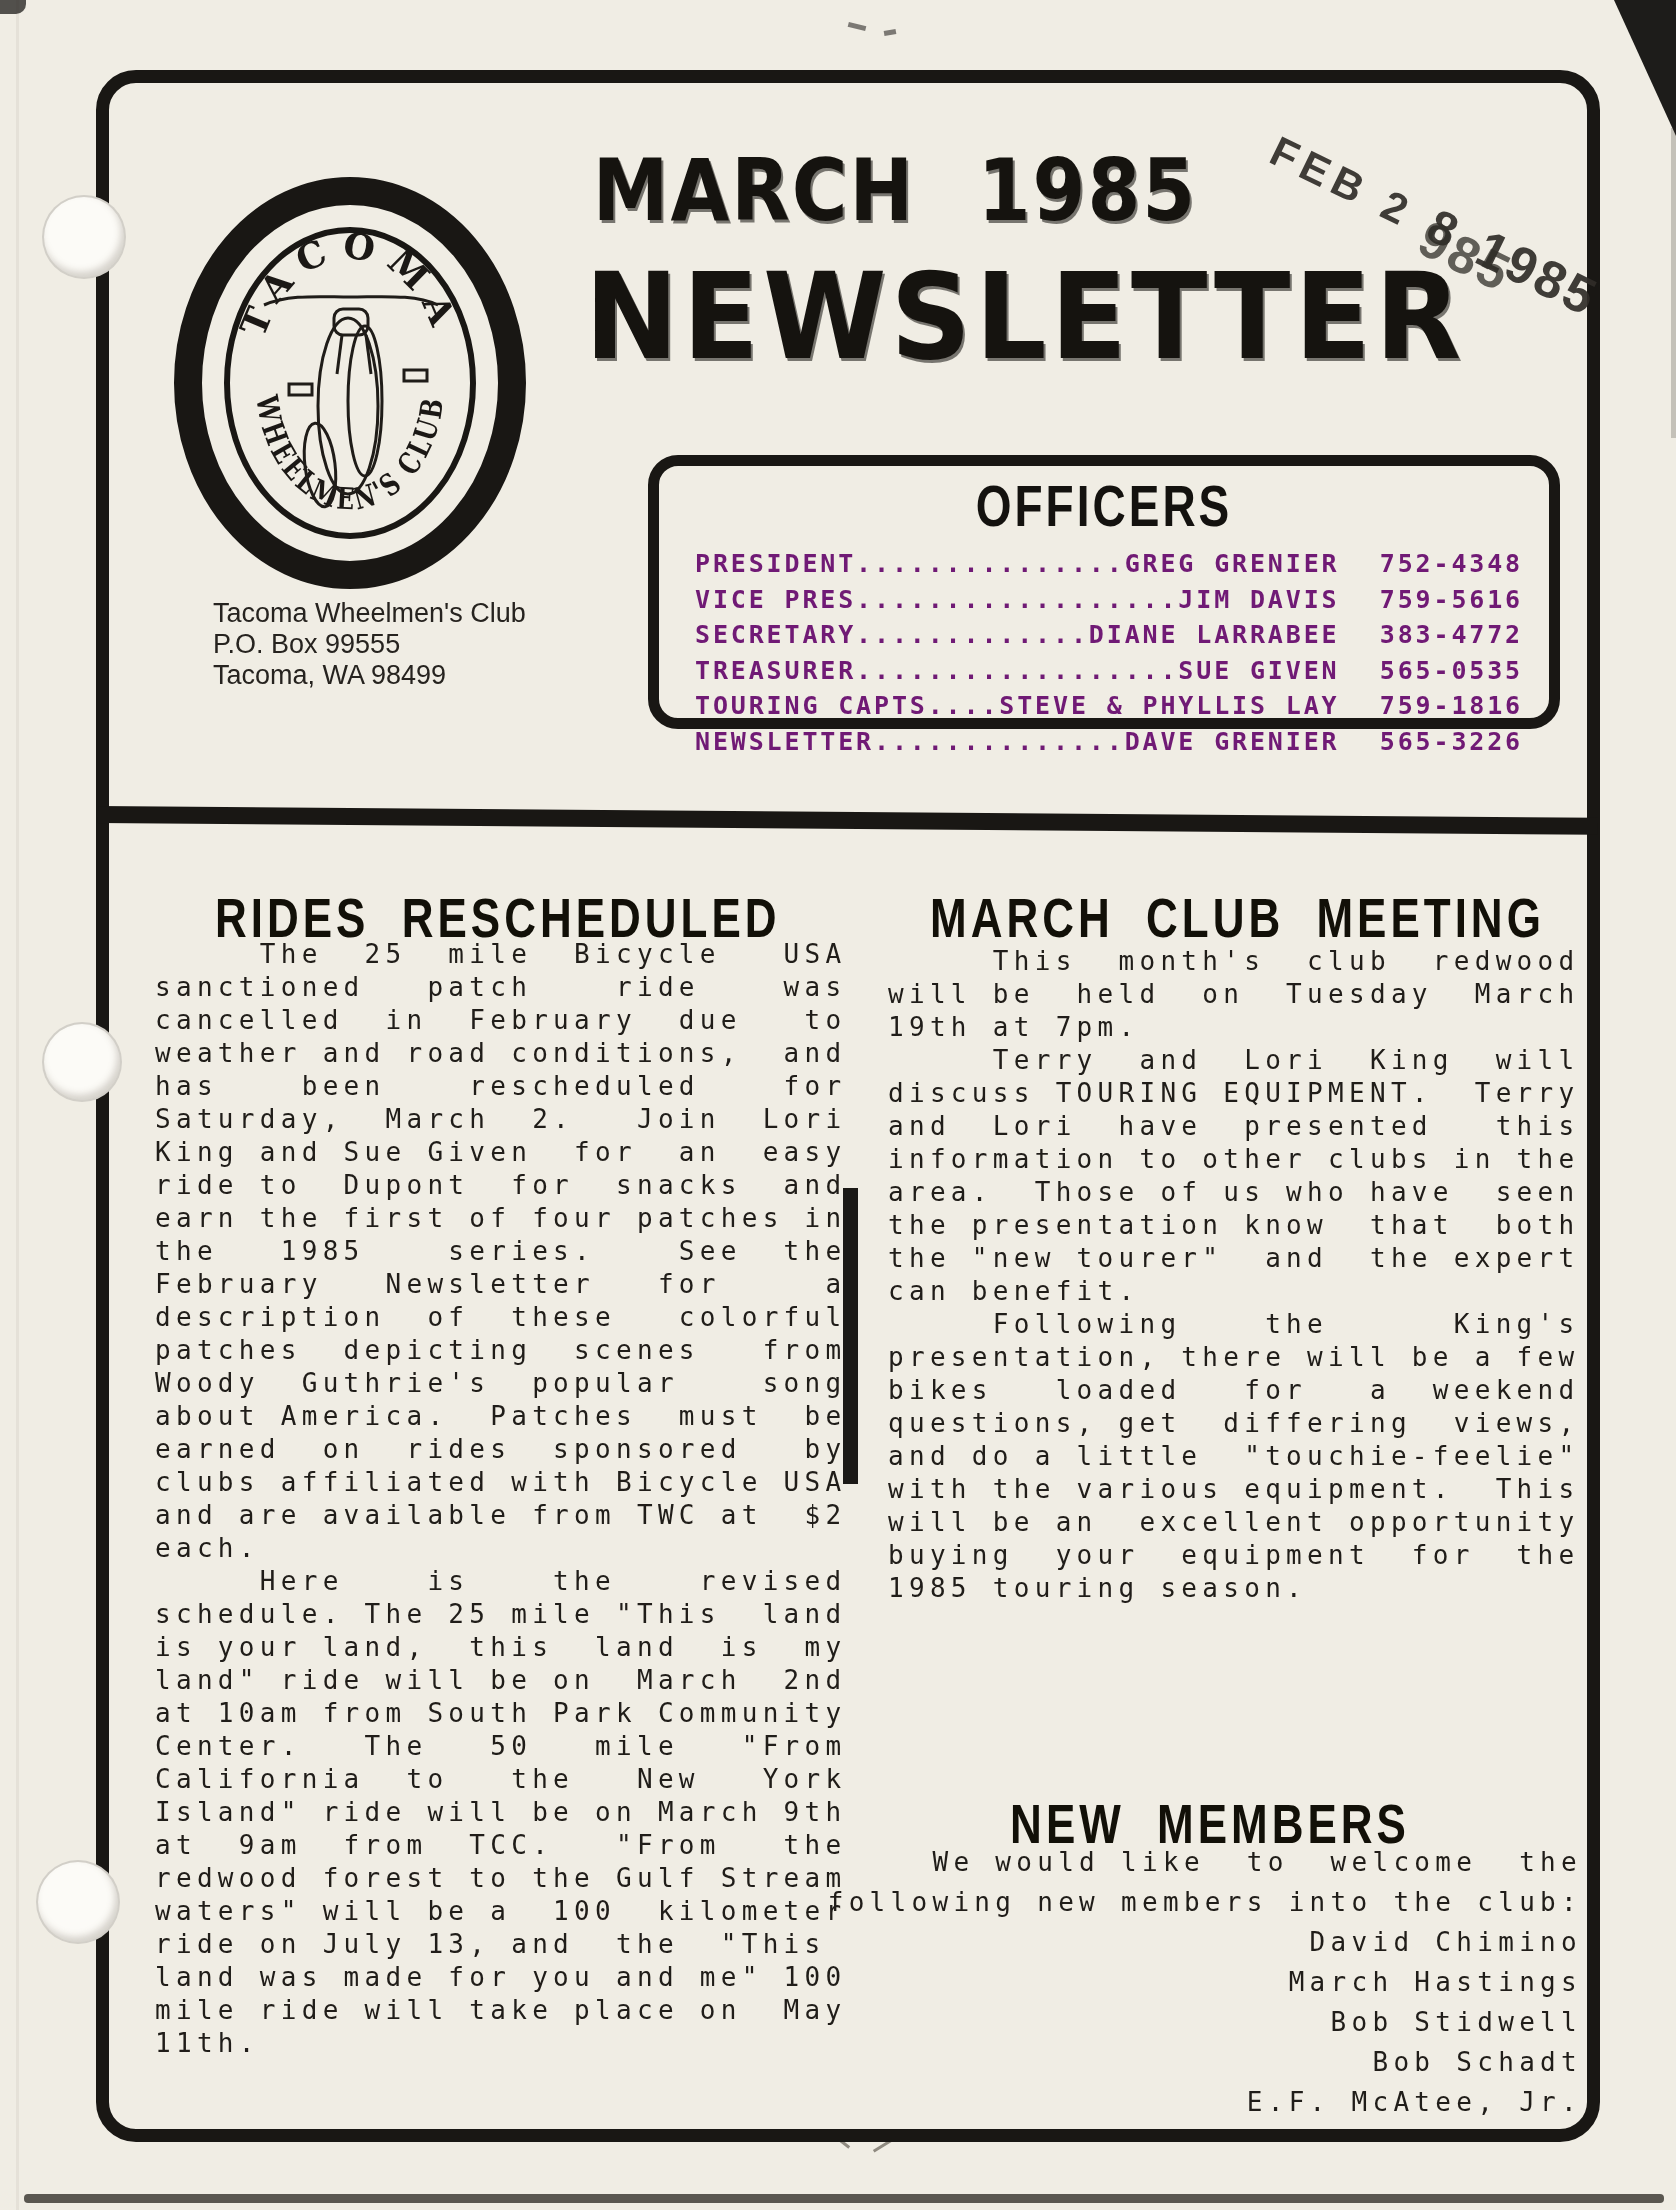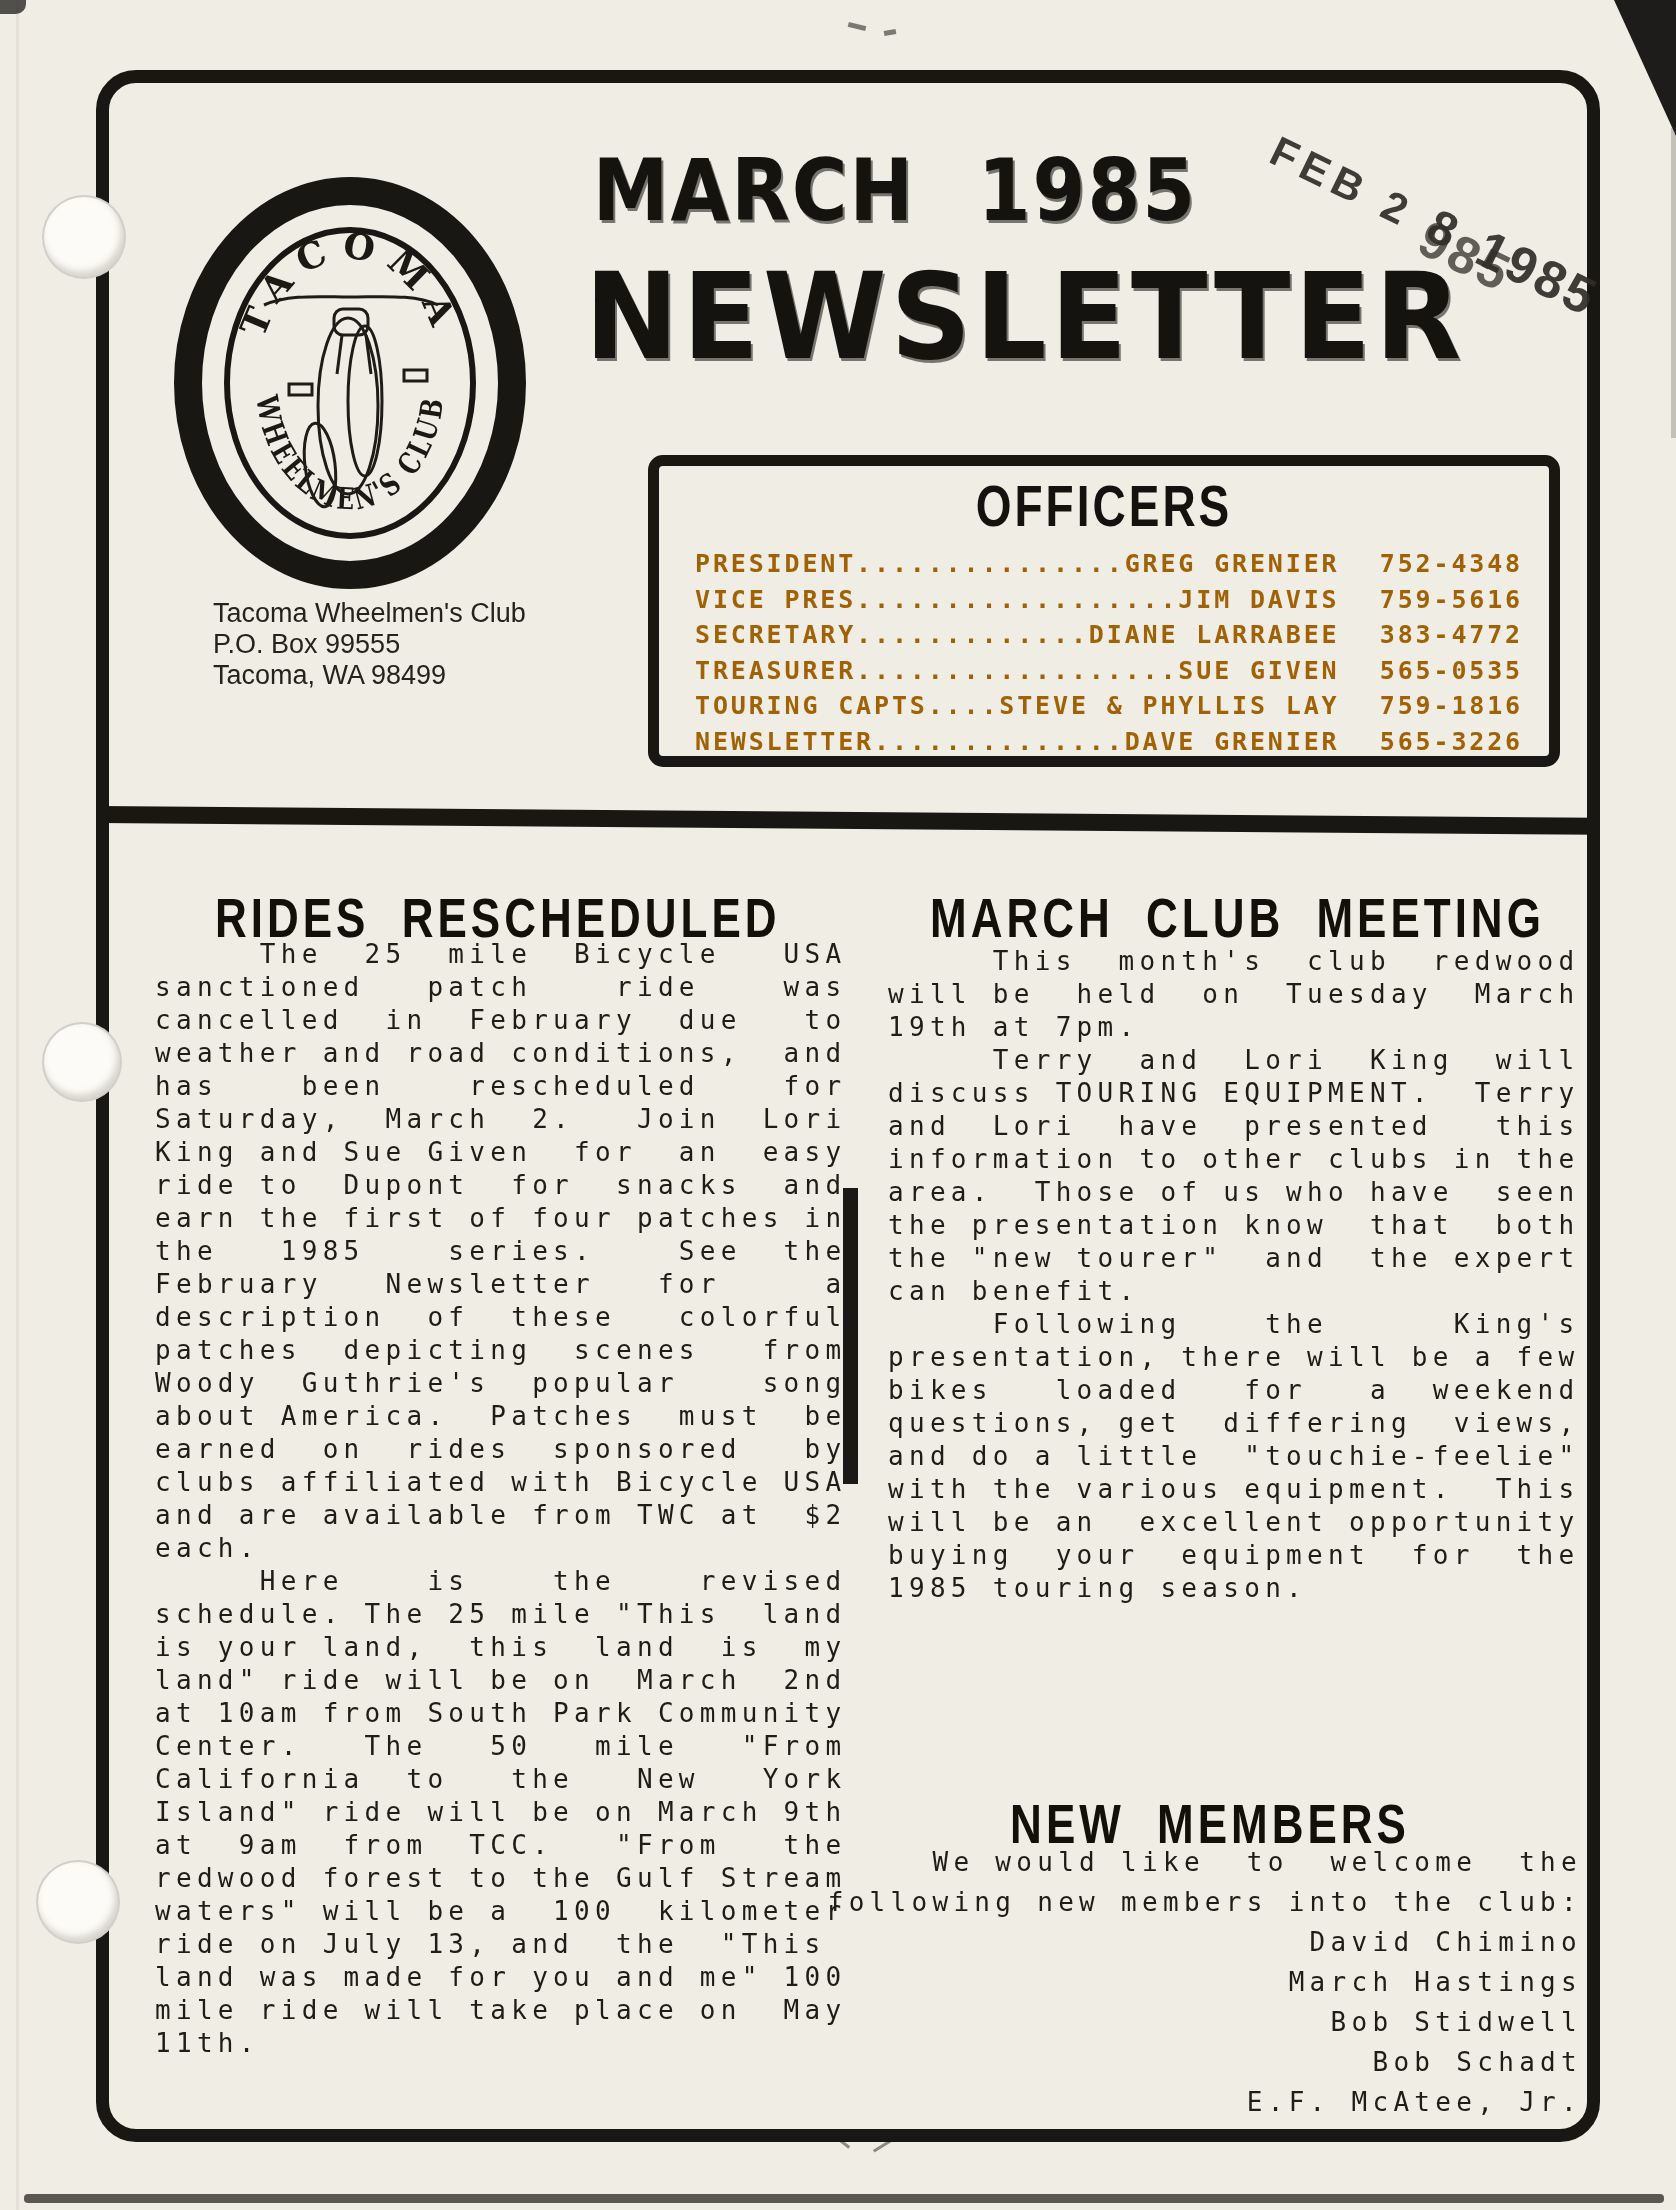--- a/index.html
+++ b/index.html
@@ -29,29 +29,29 @@
 
   .stamp{position:absolute;left:1288px;top:118px;transform:rotate(26deg);
          transform-origin:left top;white-space:nowrap;color:rgba(48,45,40,.92);
          font-family:"Liberation Sans",sans-serif;font-weight:bold;}
   .stamp .s1{font-size:42px;letter-spacing:7px;}
   .stamp .s2{font-size:48px;letter-spacing:7px;}
   .stamp .s3{font-size:52px;letter-spacing:3px;}
   .stamp .ghost{position:absolute;left:172px;top:16px;font-size:52px;letter-spacing:3px;
                 color:rgba(48,45,40,.75);}
 
-  .officers-box{position:absolute;left:648px;top:455px;width:912px;height:312px;
-                box-sizing:border-box;border:11px solid #191714;border-radius:15px;}
+  .officers-box{position:absolute;left:648px;top:455px;width:912px;height:274px;
+                box-sizing:border-box;border:11px solid #191714;border-radius:30px;}
   .officers-title{position:absolute;left:0;right:0;top:6px;text-align:center;
                   font-family:"Liberation Sans",sans-serif;font-weight:bold;font-size:46px;
                   letter-spacing:3px;color:#14120f;transform:scaleY(1.25);transform-origin:center top;}
   .officers-rows{position:absolute;left:36px;right:26px;top:80px;}
   .officer-row{display:flex;justify-content:space-between;white-space:pre;
                font-family:"DejaVu Sans Mono",monospace;font-weight:bold;font-size:25px;
-               letter-spacing:2.85px;line-height:35.5px;color:#a16207;}
+               letter-spacing:2.85px;line-height:35.5px;color:#701a75;}
 
   .address{position:absolute;left:213px;top:598px;font-family:Liberation Sans, sans-serif;
            font-size:27px;line-height:31px;color:#26231f;}
 
   .col-heading{position:absolute;font-family:"Liberation Sans",sans-serif;font-weight:bold;
                font-size:44px;letter-spacing:4px;word-spacing:16px;color:#121008;
                transform:scaleY(1.28);transform-origin:center top;text-align:center;
                white-space:nowrap;}
 
   .tcol{position:absolute;}

